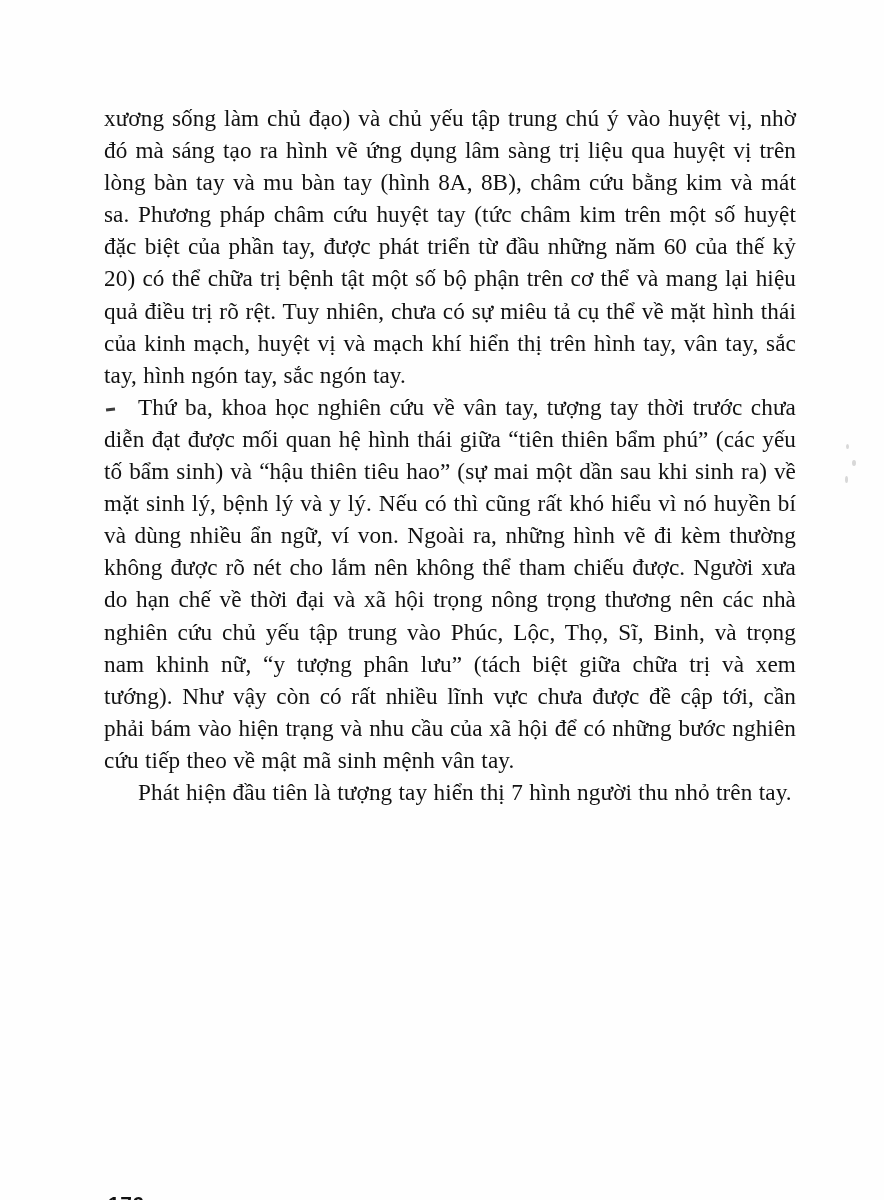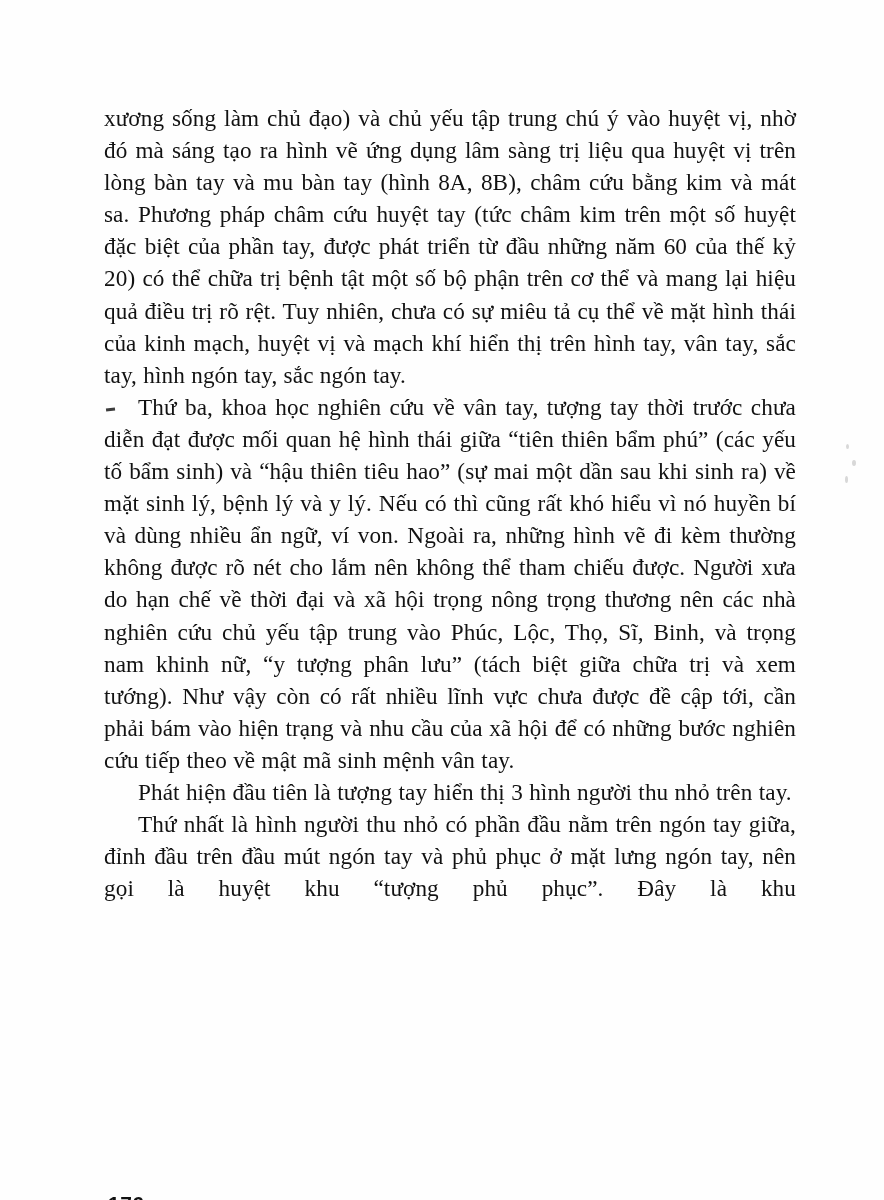--- a/index.html
+++ b/index.html
@@ -88,23 +88,22 @@
 <div class="page">
 
   <div class="text-block">
 
     <p class="para nojust">xương sống làm chủ đạo) và chủ yếu tập trung chú ý vào huyệt vị, nhờ đó mà sáng tạo ra hình vẽ ứng dụng lâm sàng trị liệu qua huyệt vị trên lòng bàn tay và mu bàn tay (hình 8A, 8B), châm cứu bằng kim và mát sa. Phương pháp châm cứu huyệt tay (tức châm kim trên một số huyệt đặc biệt của phần tay, được phát triển từ đầu những năm 60 của thế kỷ 20) có thể chữa trị bệnh tật một số bộ phận trên cơ thể và mang lại hiệu quả điều trị rõ rệt. Tuy nhiên, chưa có sự miêu tả cụ thể về mặt hình thái của kinh mạch, huyệt vị và mạch khí hiển thị trên hình tay, vân tay, sắc tay, hình ngón tay, sắc ngón tay.</p>
 
     <p class="para indent nojust">Thứ ba, khoa học nghiên cứu về vân tay, tượng tay thời trước chưa diễn đạt được mối quan hệ hình thái giữa “tiên thiên bẩm phú” (các yếu tố bẩm sinh) và “hậu thiên tiêu hao” (sự mai một dần sau khi sinh ra) về mặt sinh lý, bệnh lý và y lý. Nếu có thì cũng rất khó hiểu vì nó huyền bí và dùng nhiều ẩn ngữ, ví von. Ngoài ra, những hình vẽ đi kèm thường không được rõ nét cho lắm nên không thể tham chiếu được. Người xưa do hạn chế về thời đại và xã hội trọng nông trọng thương nên các nhà nghiên cứu chủ yếu tập trung vào Phúc, Lộc, Thọ, Sĩ, Binh, và trọng nam khinh nữ, “y tượng phân lưu” (tách biệt giữa chữa trị và xem tướng). Như vậy còn có rất nhiều lĩnh vực chưa được đề cập tới, cần phải bám vào hiện trạng và nhu cầu của xã hội để có những bước nghiên cứu tiếp theo về mật mã sinh mệnh vân tay.</p>
 
 
 
-    <p class="para indent nojust">Phát hiện đầu tiên là tượng tay hiển thị 3 hình người thu nhỏ trên tay.</p>
+    <p class="para indent nojust">Phát hiện đầu tiên là tượng tay hiển thị 7 hình người thu nhỏ trên tay.</p>
 
-    <p class="para indent">Thứ nhất là hình người thu nhỏ có phần đầu nằm trên ngón tay giữa, đỉnh đầu trên đầu mút ngón tay và phủ phục ở mặt lưng ngón tay, nên gọi là huyệt khu “tượng phủ phục”. Đây là khu</p>
 
   </div>
 
   <div class="stray-mark"></div>
 
   <div class="folio">176</div>
 
   <div class="speck" style="left:846px; top:404px; width:3px; height:5px;"></div>
   <div class="speck" style="left:852px; top:420px; width:4px; height:6px;"></div>
   <div class="speck" style="left:845px; top:436px; width:3px; height:7px;"></div>

